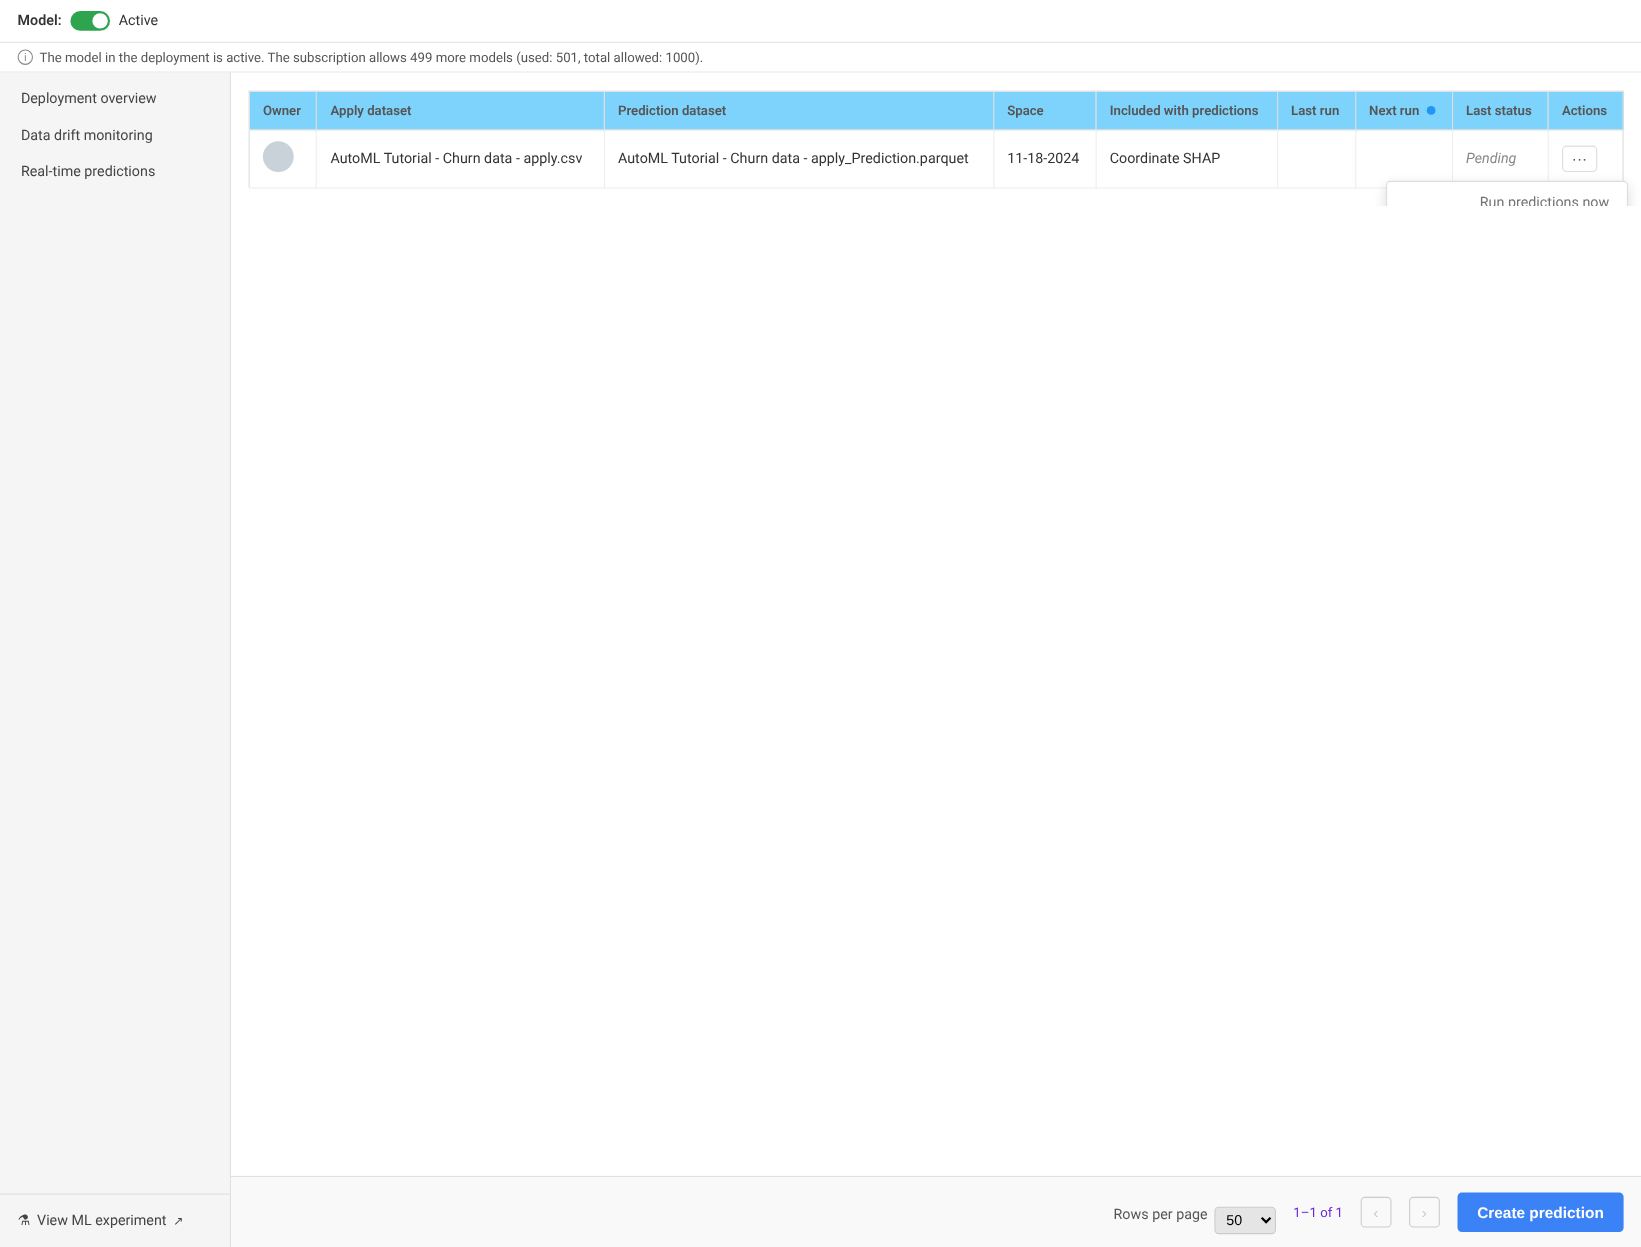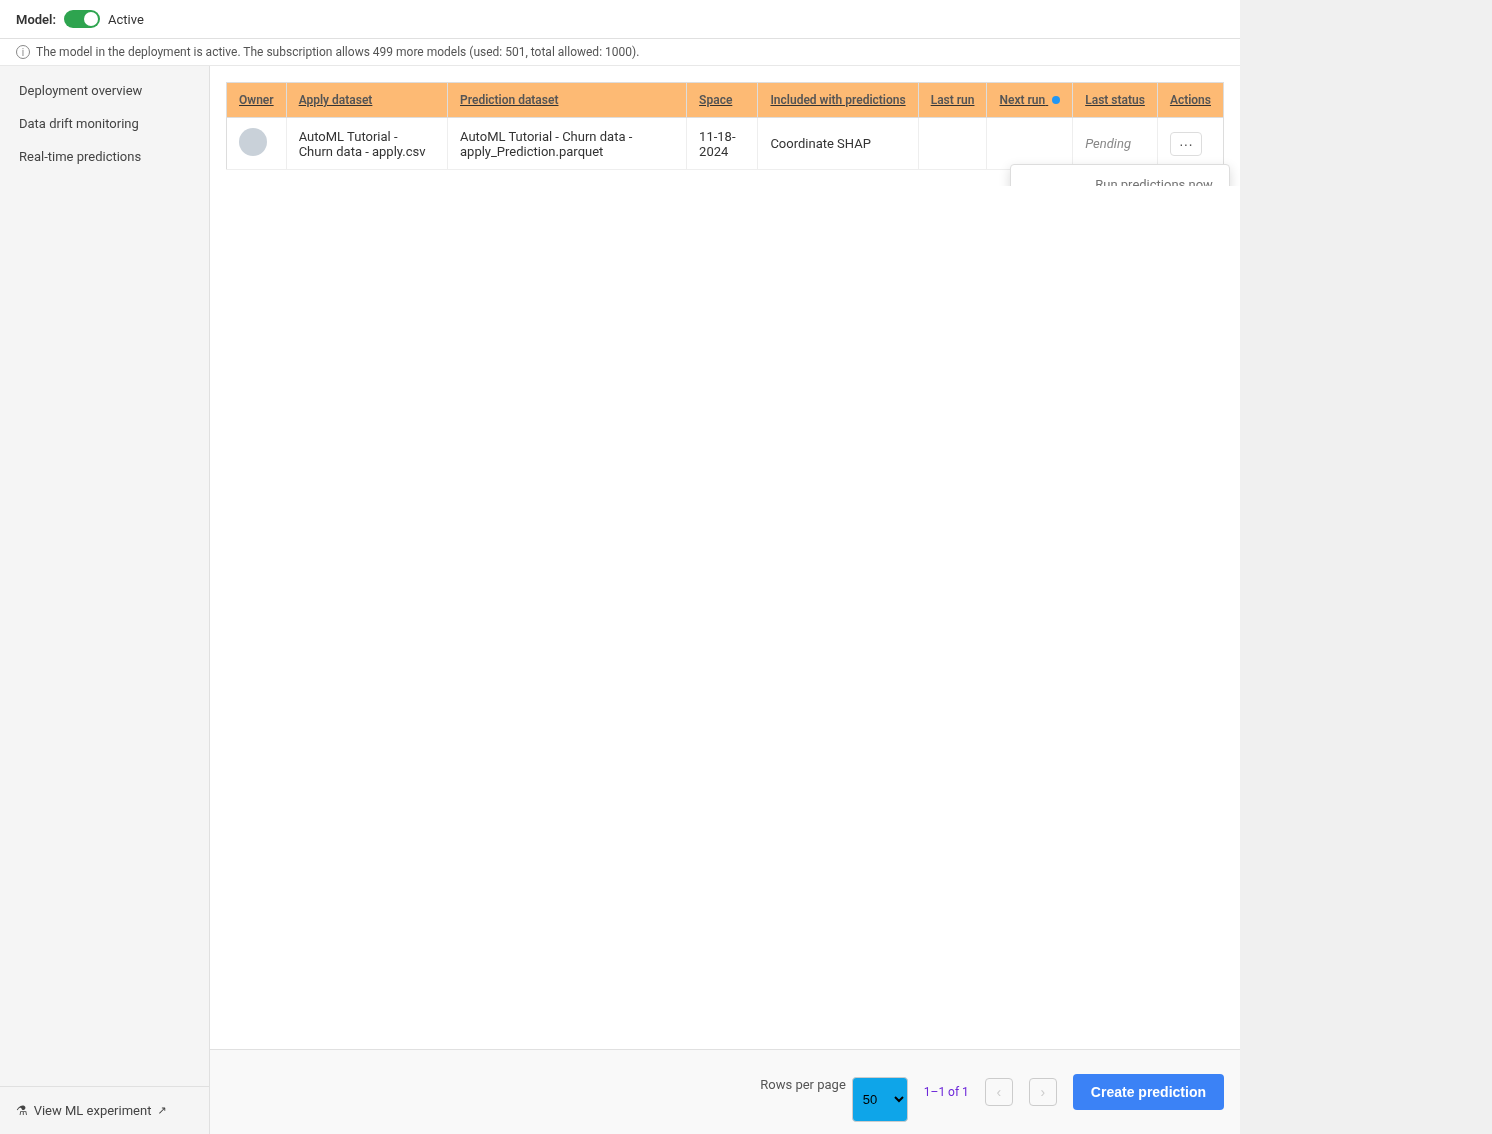--- a/index.html
+++ b/index.html
@@ -1,18 +1,18 @@
 <!DOCTYPE html>
 <html><head>
   <meta charset="utf-8">
   <style>
     * { box-sizing: border-box; margin: 0; padding: 0; }
     body { font-family: -apple-system, BlinkMacSystemFont, 'Segoe UI', Roboto, sans-serif; font-size: 13px; background: #f0f0f0; color: #333; }
 
-    .app-container { display: flex; flex-direction: column; height: 1134px; width: 1240px; background: #fff; }
+    .app-container { display: flex; flex-direction: column; height: 1134px; width: 1492px; background: #fff; }
 
     
     .top-bar { padding: 10px 16px; border-bottom: 1px solid #e0e0e0; background: #fff; }
     .model-row { display: flex; align-items: center; gap: 8px; font-size: 13px; }
     .model-label { font-weight: 600; color: #333; }
     .toggle-switch { display: inline-block; width: 36px; height: 18px; background: #2ea44f; border-radius: 9px; position: relative; cursor: pointer; }
     .toggle-switch::after { content: ''; position: absolute; width: 14px; height: 14px; background: #fff; border-radius: 50%; top: 2px; right: 2px; }
     .model-status { color: #333; }
 
     .info-bar { display: flex; align-items: center; gap: 6px; padding: 6px 16px; background: #fff; font-size: 12px; color: #555; border-bottom: 1px solid #e8e8e8; }
@@ -28,21 +28,21 @@
 
     .sidebar-bottom { margin-top: auto; padding: 16px; border-top: 1px solid #e0e0e0; }
     .sidebar-bottom-link { display: flex; align-items: center; gap: 6px; color: #444; font-size: 13px; cursor: pointer; }
 
     
     .content { flex: 1; display: flex; flex-direction: column; background: #fff; overflow: hidden; }
 
     
     .table-container { flex: 1; overflow: auto; padding: 16px; }
     table { width: 100%; border-collapse: collapse; border: 1px solid #ddd; }
-    thead tr { background: #fdba74; text-decoration: underline; }
+    thead tr { background: #7dd3fc; }
     th { padding: 10px 12px; text-align: left; font-weight: 600; font-size: 12px; color: #555; border-bottom: 1px solid #ddd; border-right: 1px solid #ddd; white-space: nowrap; }
     th:last-child { border-right: none; }
     td { padding: 10px 12px; border-bottom: 1px solid #eee; border-right: 1px solid #eee; font-size: 13px; vertical-align: middle; }
     td:last-child { border-right: none; }
 
     .next-run-dot { display: inline-block; width: 8px; height: 8px; background: #2196F3; border-radius: 50%; margin-left: 4px; }
 
     .status-pending { color: #888; font-style: italic; }
 
     .owner-avatar { width: 28px; height: 28px; background: #c9d1d9; border-radius: 50%; display: inline-block; }
@@ -51,21 +51,21 @@
 
     
     .dropdown-menu { position: absolute; background: #fff; border: 1px solid #ddd; border-radius: 4px; box-shadow: 0 4px 12px rgba(0,0,0,0.15); z-index: 100; min-width: 220px; padding: 4px 0; }
     .dropdown-item { padding: 8px 16px; cursor: pointer; font-size: 13px; color: #737373; white-space: nowrap; text-align: right; }
 
     .dropdown-wrapper { position: relative; display: inline-block; }
 
     
     .footer { display: flex; align-items: center; justify-content: flex-end; padding: 12px 16px; border-top: 1px solid #e0e0e0; background: #f9f9f9; gap: 16px; }
     .rows-per-page { display: flex; gap: 6px; font-size: 13px; color: #555; margin-top: 15px; }
-    .rows-select { border: 1px solid #ccc; border-radius: 4px; padding: 13px 6px; font-size: 13px; background: #0ea5e9; }
+    .rows-select { border: 1px solid #ccc; border-radius: 4px; padding: 3px 6px; font-size: 13px; background: #e5e5e5; }
     .pagination-info { font-size: 12px; color: #6d28d9; }
     .pagination-btn { background: none; border: 1px solid #ccc; border-radius: 4px; width: 28px; height: 28px; cursor: pointer; display: inline-flex; align-items: center; justify-content: center; color: #555; font-size: 14px; }
     .pagination-btn.disabled { color: #ccc; cursor: default; }
 
     .create-prediction-btn { background: #3b82f6; color: #fff; border: none; border-radius: 4px; padding: 10px 18px; font-size: 14px; font-weight: 600; cursor: pointer; white-space: nowrap; }
 
     
     .table-area { position: relative; flex: 1; overflow: visible; }
   </style>
 </head>

